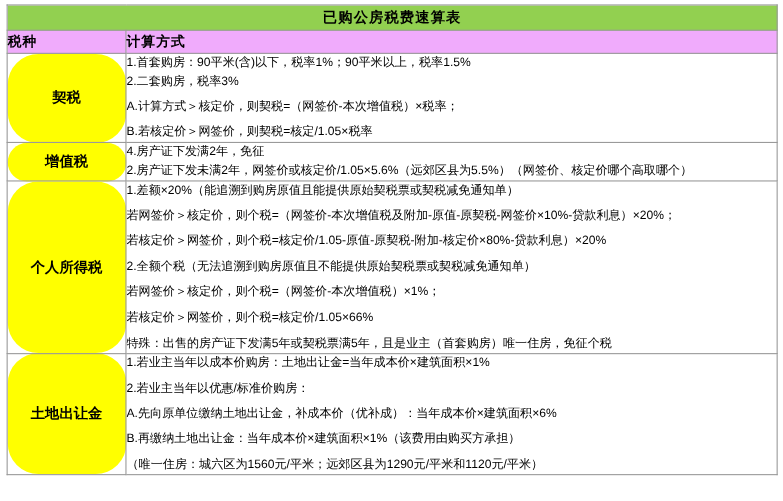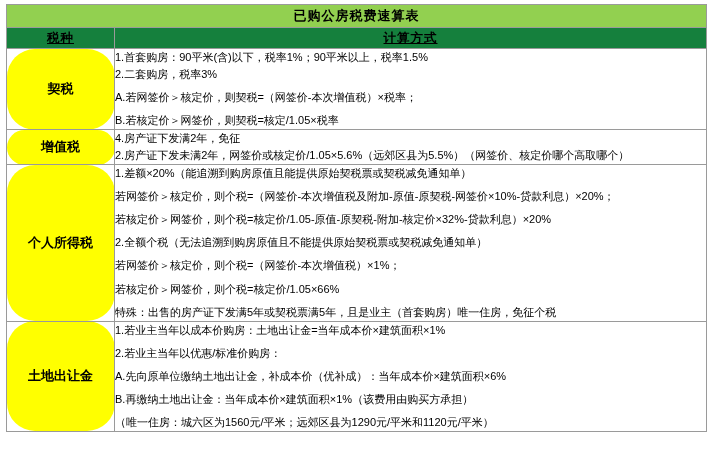--- a/index.html
+++ b/index.html
@@ -31,27 +31,25 @@
   }
   .title-cell {
     background: #92d050;
     text-align: center;
     font-weight: bold;
     font-size: 13px;
     height: 22px;
     letter-spacing: 1px;
   }
   .hdr-cell {
-    background: #15803d;
-    text-align: center;
+    background: #f0abfc;
     font-weight: bold;
     font-size: 12.5px;
     height: 20px;
     letter-spacing: 1px;
-    text-decoration: underline;
   }
   .cat-cell {
     background: #ffff00;
     text-align: center;
     font-weight: bold;
     font-size: 13px;
     width: 108px;
     border-radius: 28px;
   }
   .detail-cell {
@@ -86,42 +84,42 @@
         <td class="hdr-cell">税种</td>
         <td class="hdr-cell">计算方式</td>
       </tr>
 
       <tr>
         <td class="cat-cell">契税</td>
         <td class="detail-cell">
           <div class="ln">1.首套购房：90平米(含)以下，税率1%；90平米以上，税率1.5%</div>
           <div class="ln">2.二套购房，税率3%</div>
           <div class="ln sp"></div>
-          <div class="ln">A.若网签价＞核定价，则契税=（网签价-本次增值税）×税率；</div>
+          <div class="ln">A.计算方式＞核定价，则契税=（网签价-本次增值税）×税率；</div>
           <div class="ln sp"></div>
           <div class="ln">B.若核定价＞网签价，则契税=核定/1.05×税率</div>
         </td>
       </tr>
 
       <tr>
         <td class="cat-cell">增值税</td>
         <td class="detail-cell">
           <div class="ln">4.房产证下发满2年，免征</div>
           <div class="ln">2.房产证下发未满2年，网签价或核定价/1.05×5.6%（远郊区县为5.5%）（网签价、核定价哪个高取哪个）</div>
         </td>
       </tr>
 
       <tr>
         <td class="cat-cell">个人所得税</td>
         <td class="detail-cell">
           <div class="ln">1.差额×20%（能追溯到购房原值且能提供原始契税票或契税减免通知单）</div>
           <div class="ln sp"></div>
           <div class="ln">若网签价＞核定价，则个税=（网签价-本次增值税及附加-原值-原契税-网签价×10%-贷款利息）×20%；</div>
           <div class="ln sp"></div>
-          <div class="ln">若核定价＞网签价，则个税=核定价/1.05-原值-原契税-附加-核定价×32%-贷款利息）×20%</div>
+          <div class="ln">若核定价＞网签价，则个税=核定价/1.05-原值-原契税-附加-核定价×80%-贷款利息）×20%</div>
           <div class="ln sp"></div>
           <div class="ln">2.全额个税（无法追溯到购房原值且不能提供原始契税票或契税减免通知单）</div>
           <div class="ln sp"></div>
           <div class="ln">若网签价＞核定价，则个税=（网签价-本次增值税）×1%；</div>
           <div class="ln sp"></div>
           <div class="ln">若核定价＞网签价，则个税=核定价/1.05×66%</div>
           <div class="ln sp"></div>
           <div class="ln">特殊：出售的房产证下发满5年或契税票满5年，且是业主（首套购房）唯一住房，免征个税</div>
         </td>
       </tr>

